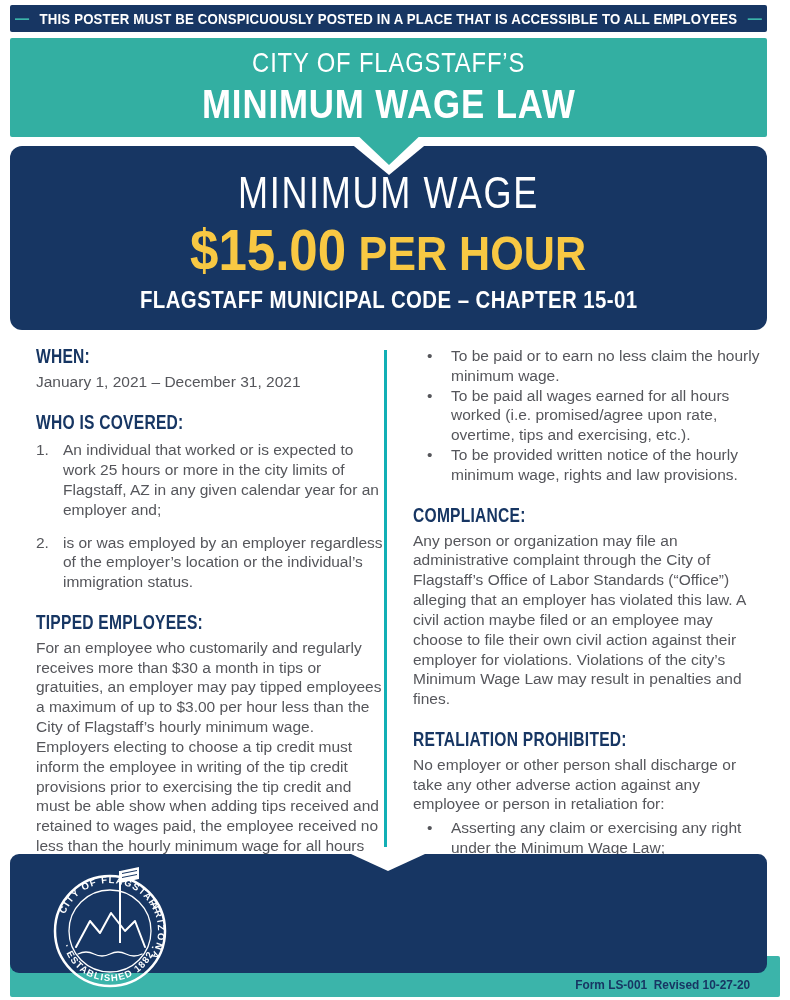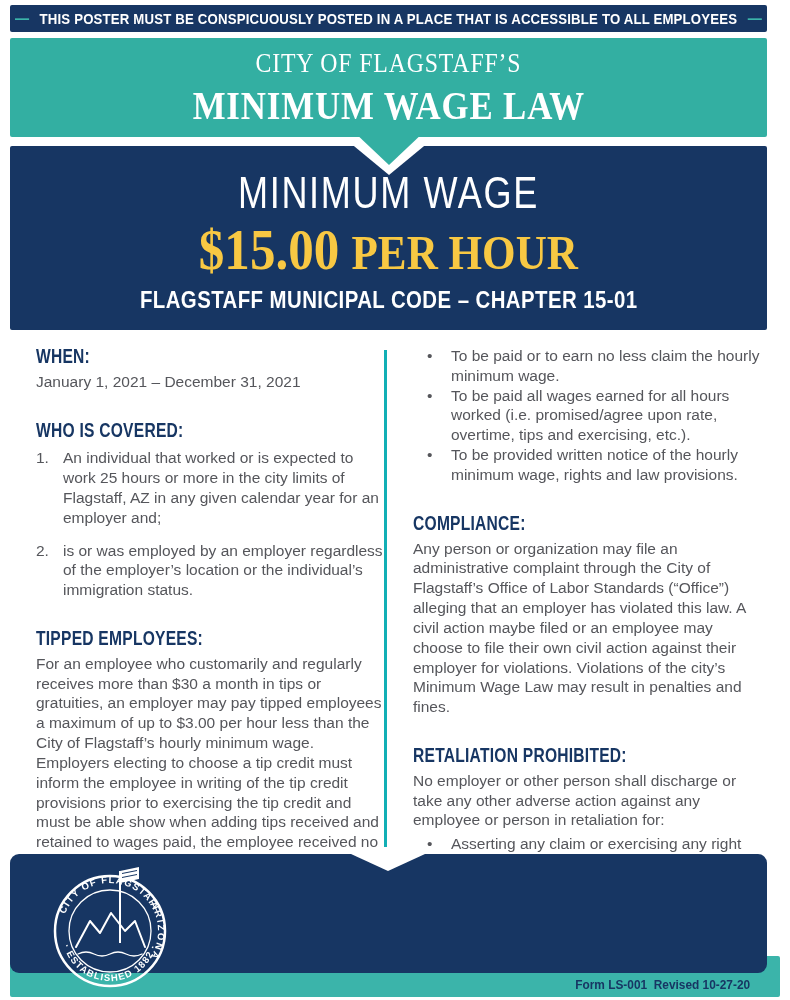--- a/index.html
+++ b/index.html
@@ -11,45 +11,45 @@
   .topbar{
     position:absolute;left:10px;top:5px;width:757px;height:27px;background:#173663;
     border-radius:2px;display:flex;align-items:center;justify-content:center;
   }
   .topbar-row{display:flex;align-items:center;gap:12px;transform:scaleX(.88);transform-origin:center;white-space:nowrap;}
   .topbar-dash{color:#3BB4AA;font-weight:bold;font-size:16px;}
   .topbar-text{color:#ffffff;font-weight:bold;font-size:15px;letter-spacing:.2px;}
   
   .teal-header{
     position:absolute;left:10px;top:38px;width:757px;height:99px;background:#33AFA2;
-    border-radius:2px;display:flex;flex-direction:column;align-items:center;justify-content:center;font-family:Liberation Serif, serif;
+    border-radius:2px;display:flex;flex-direction:column;align-items:center;justify-content:center;
   }
   .eyebrow{color:#fff;font-size:28px;font-weight:normal;letter-spacing:1px;transform:scaleX(.85);transform-origin:center;white-space:nowrap;}
   .main-title{color:#fff;font-size:41px;font-weight:bold;letter-spacing:1px;margin-top:2px;transform:scaleX(.85);transform-origin:center;white-space:nowrap;}
   
   .chevron-svg{position:absolute;left:320px;top:131px;z-index:3;}
   
-  .hero{position:absolute;left:10px;top:146px;width:757px;height:184px;background:#173663;border-radius:2px;}
+  .hero{position:absolute;left:10px;top:146px;width:757px;height:184px;background:#173663;border-radius:12px;}
   .hero-label{position:absolute;top:22px;width:100%;text-align:center;color:#ffffff;font-size:44px;font-weight:normal;letter-spacing:2px;}
   .hero-label>span{display:inline-block;transform:scaleX(.82);transform-origin:center;white-space:nowrap;}
-  .hero-amount-row{position:absolute;top:70px;width:100%;text-align:center;color:#F8C843;font-family:Liberation Serif, serif;}
+  .hero-amount-row{position:absolute;top:70px;width:100%;text-align:center;color:#F8C843;}
   .hero-amount-row>span{display:inline-block;transform:scaleX(.88);transform-origin:center;white-space:nowrap;}
   .amount{font-size:58px;font-weight:bold;}
   .unit{font-size:49px;font-weight:bold;margin-left:14px;}
   .hero-code{position:absolute;bottom:16px;width:100%;text-align:center;color:#ffffff;font-size:24px;font-weight:bold;letter-spacing:.5px;}
   .hero-code>span{display:inline-block;transform:scaleX(.85);transform-origin:center;white-space:nowrap;}
   
   .col{position:absolute;top:342px;color:#55565B;font-size:15.5px;line-height:1.28;}
   .col-left{left:36px;width:352px;}
   .col-right{left:413px;width:352px;}
   .divider{position:absolute;left:384px;top:350px;width:3px;height:497px;background:#12AFB5;}
   .sec h2{margin:0;line-height:1.15;}
   .sec h2>span{display:inline-block;color:#173663;font-size:19.5px;font-weight:bold;letter-spacing:.3px;transform:scaleX(.8);transform-origin:left center;white-space:nowrap;}
   .sec{margin:0;}
-  .sec + .sec{margin-top:24px;}
+  .sec + .sec{margin-top:16px;}
   .sec p{margin:3px 0 0 0;}
   ol.num{list-style:none;margin:6px 0 0 0;padding:0;}
   ol.num li{display:grid;grid-template-columns:27px 1fr;}
   ol.num li + li{margin-top:13px;}
   ul.bul{list-style:none;margin:4px 0 0 0;padding:0 0 0 14px;}
   ul.bul li{display:grid;grid-template-columns:24px 1fr;}
   .marker{color:#55565B;}
   
   .teal-strip{position:absolute;left:10px;top:956px;width:770px;height:41px;background:#3BB4AA;z-index:1;border-radius:2px;}
   .form-number{position:absolute;right:30px;bottom:5px;color:#173663;font-size:12.5px;font-weight:bold;white-space:pre;transform:scaleX(.95);transform-origin:right center;}

